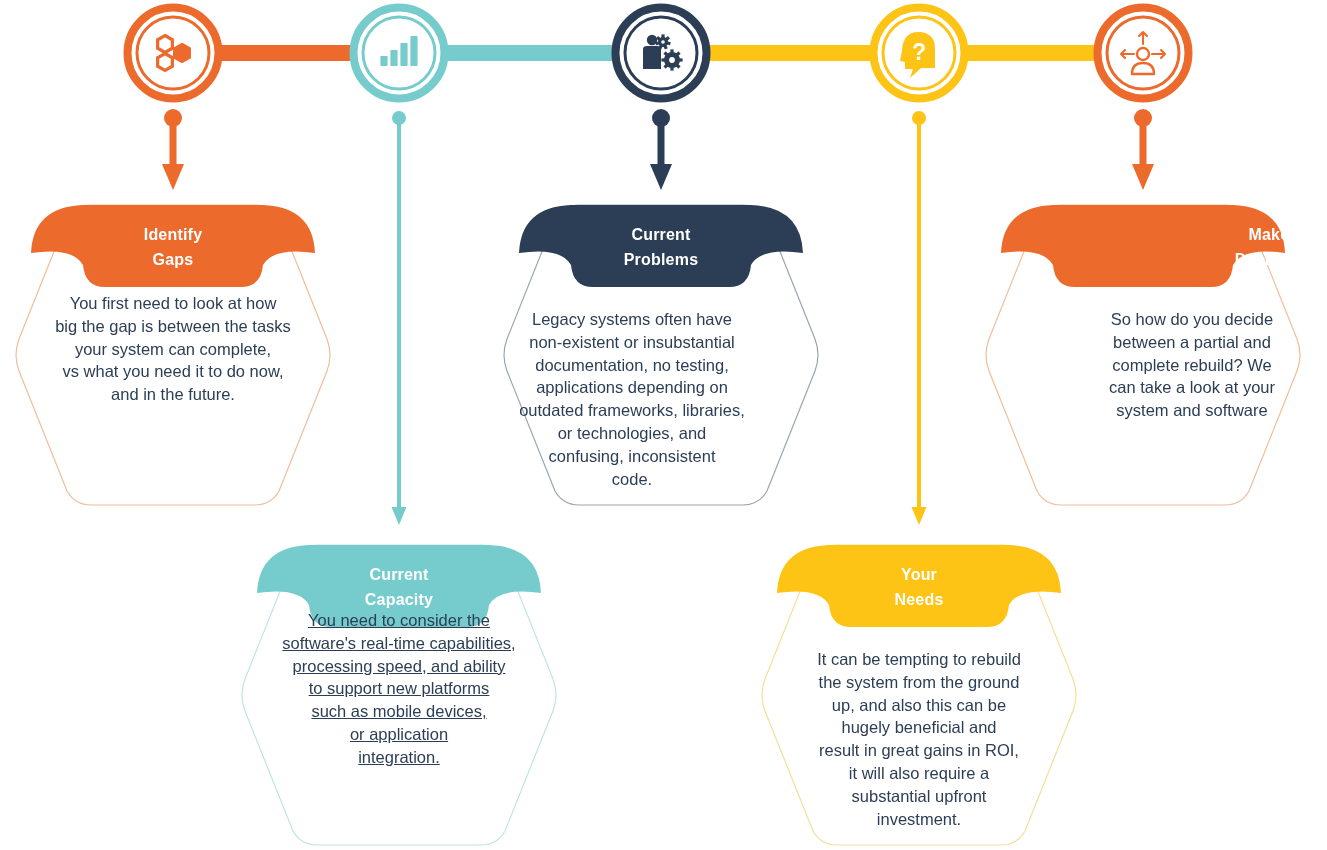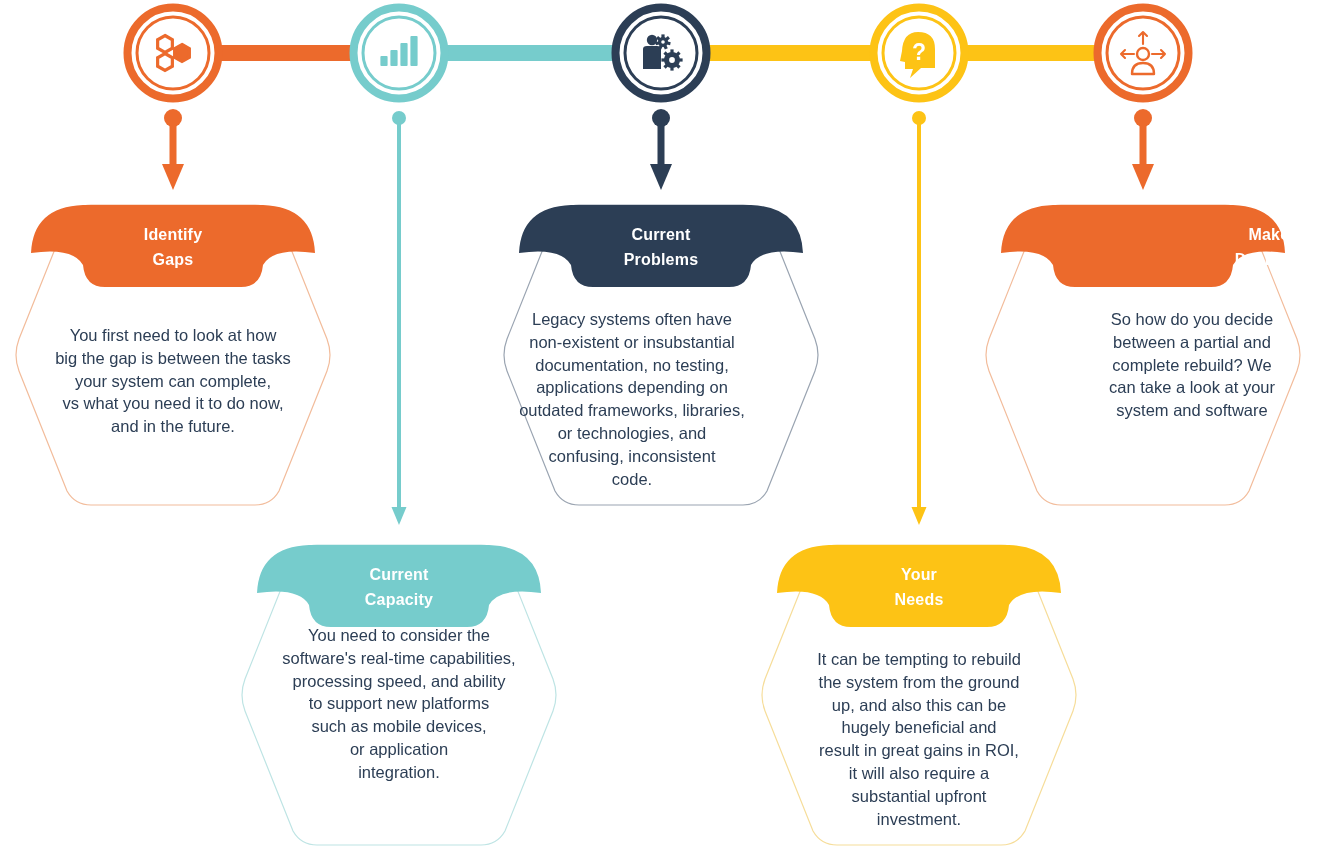--- a/index.html
+++ b/index.html
@@ -290,28 +290,28 @@
     Q 1243 247 1233 265
     Q 1231 287 1211 287
     L 1075 287
     Q 1055 287 1053 265
     Q 1043 247 1001 253 Z" fill="#EC6A2C"></path>
       </g>
     </svg>
   <div id="text-layer">
       <div class="node-title" style="left: 13px; top: 222px; width: 320px;">Identify
 Gaps</div>
-      <div class="node-body" style="left: 1px; top: 324px; width: 344px;">You first need to look at how
+      <div class="node-body" style="left: 1px; top: 292px; width: 344px;">You first need to look at how
 big the gap is between the tasks
 your system can complete,
 vs what you need it to do now,
 and in the future.</div>
       <div class="node-title" style="left: 239px; top: 562px; width: 320px;">Current
 Capacity</div>
-      <div class="node-body" style="left: 227px; top: 624px; width: 344px;">You need to consider the
+      <div class="node-body" style="left: 227px; top: 609px; width: 344px; text-decoration: underline;">You need to consider the
 software's real-time capabilities,
 processing speed, and ability
 to support new platforms
 such as mobile devices,
 or application
 integration.</div>
       <div class="node-title" style="left: 501px; top: 222px; width: 320px;">Current
 Problems</div>
       <div class="node-body" style="left: 460px; top: 308px; width: 344px;">Legacy systems often have
 non-existent or insubstantial

